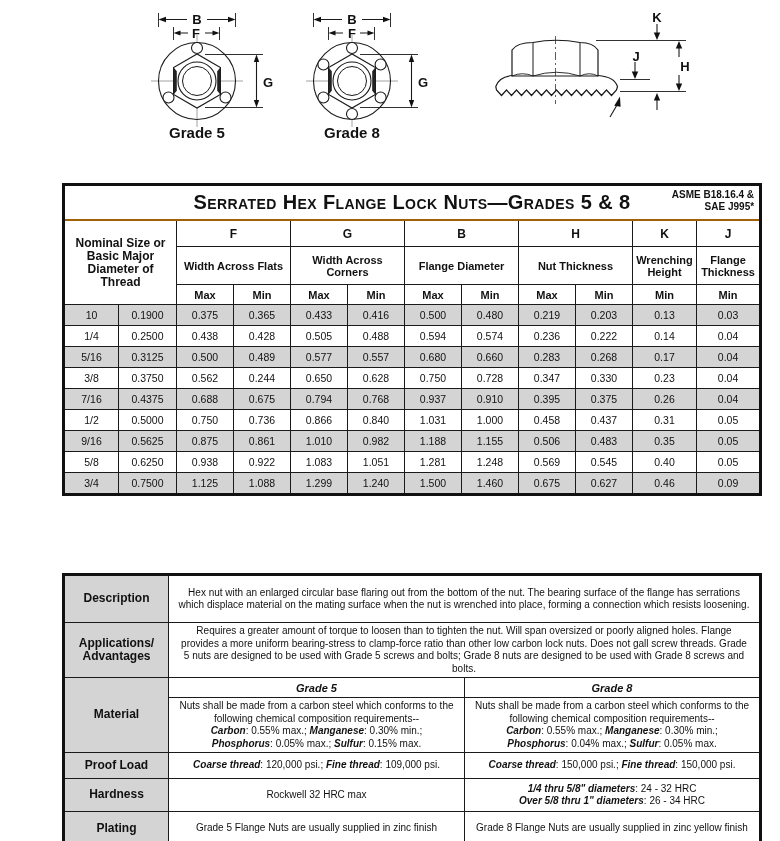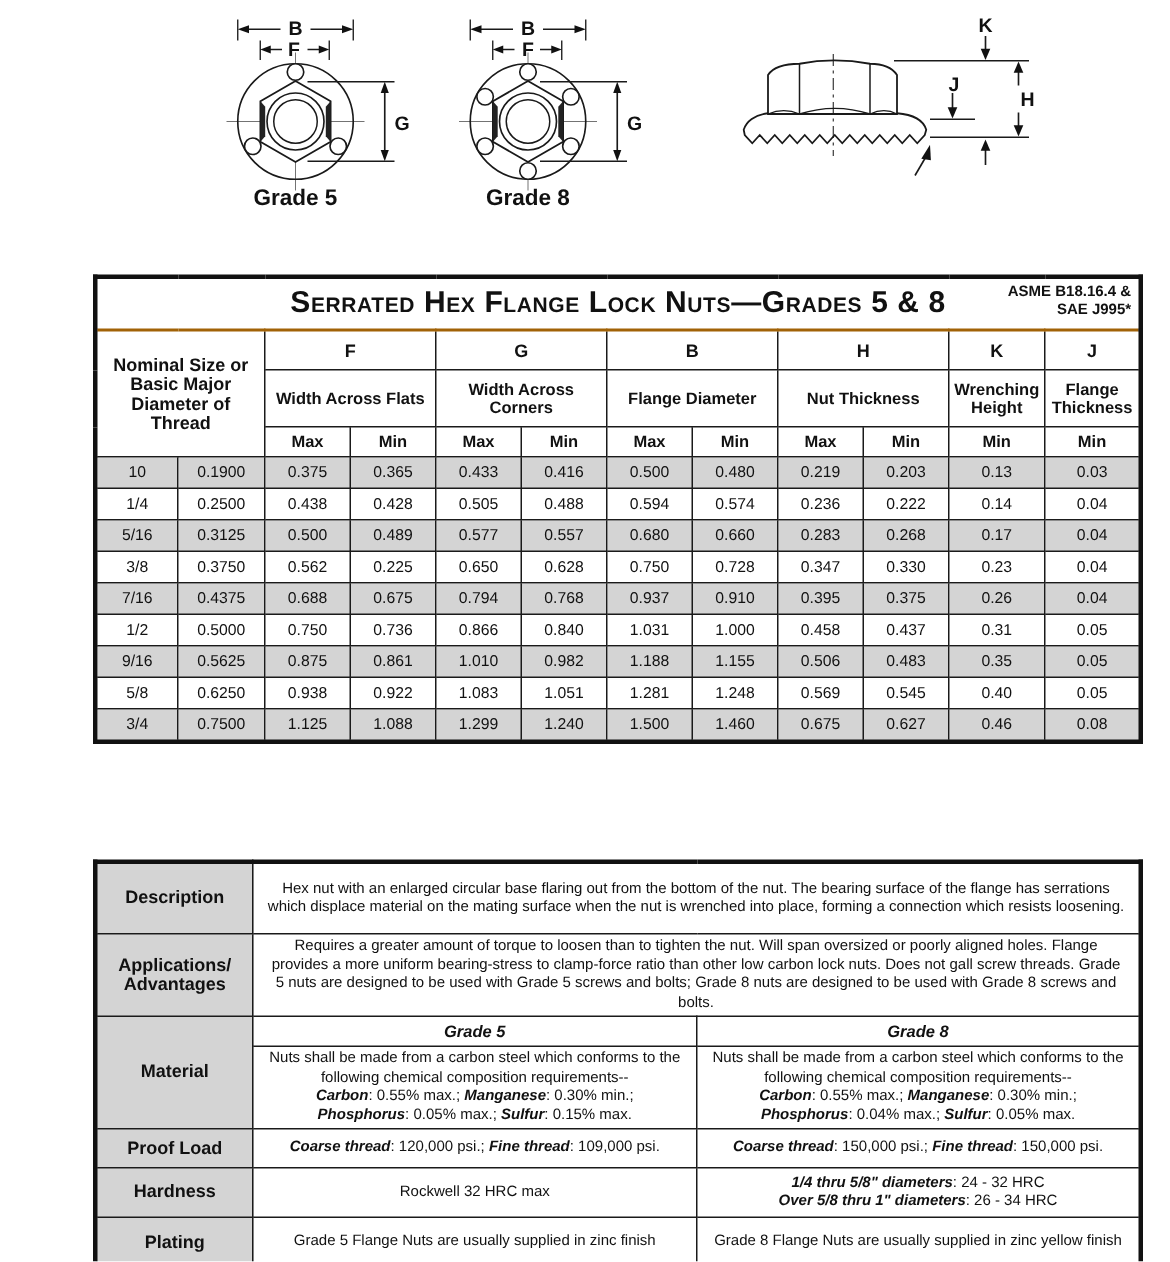--- a/index.html
+++ b/index.html
@@ -239,21 +239,21 @@
           <td>0.660</td>
           <td>0.283</td>
           <td>0.268</td>
           <td>0.17</td>
           <td>0.04</td>
         </tr>
         <tr>
           <td>3/8</td>
           <td>0.3750</td>
           <td>0.562</td>
-          <td>0.225</td>
+          <td>0.244</td>
           <td>0.650</td>
           <td>0.628</td>
           <td>0.750</td>
           <td>0.728</td>
           <td>0.347</td>
           <td>0.330</td>
           <td>0.23</td>
           <td>0.04</td>
         </tr>
         <tr style="background: rgb(212, 212, 212);">
@@ -317,21 +317,21 @@
           <td>0.7500</td>
           <td>1.125</td>
           <td>1.088</td>
           <td>1.299</td>
           <td>1.240</td>
           <td>1.500</td>
           <td>1.460</td>
           <td>0.675</td>
           <td>0.627</td>
           <td>0.46</td>
-          <td>0.08</td>
+          <td>0.09</td>
         </tr>
       </tbody>
   </table>
 
   <table id="spectable">
     <colgroup>
         <col style="width:105px">
         <col style="width:296px">
         <col style="width:296px">
       </colgroup>

